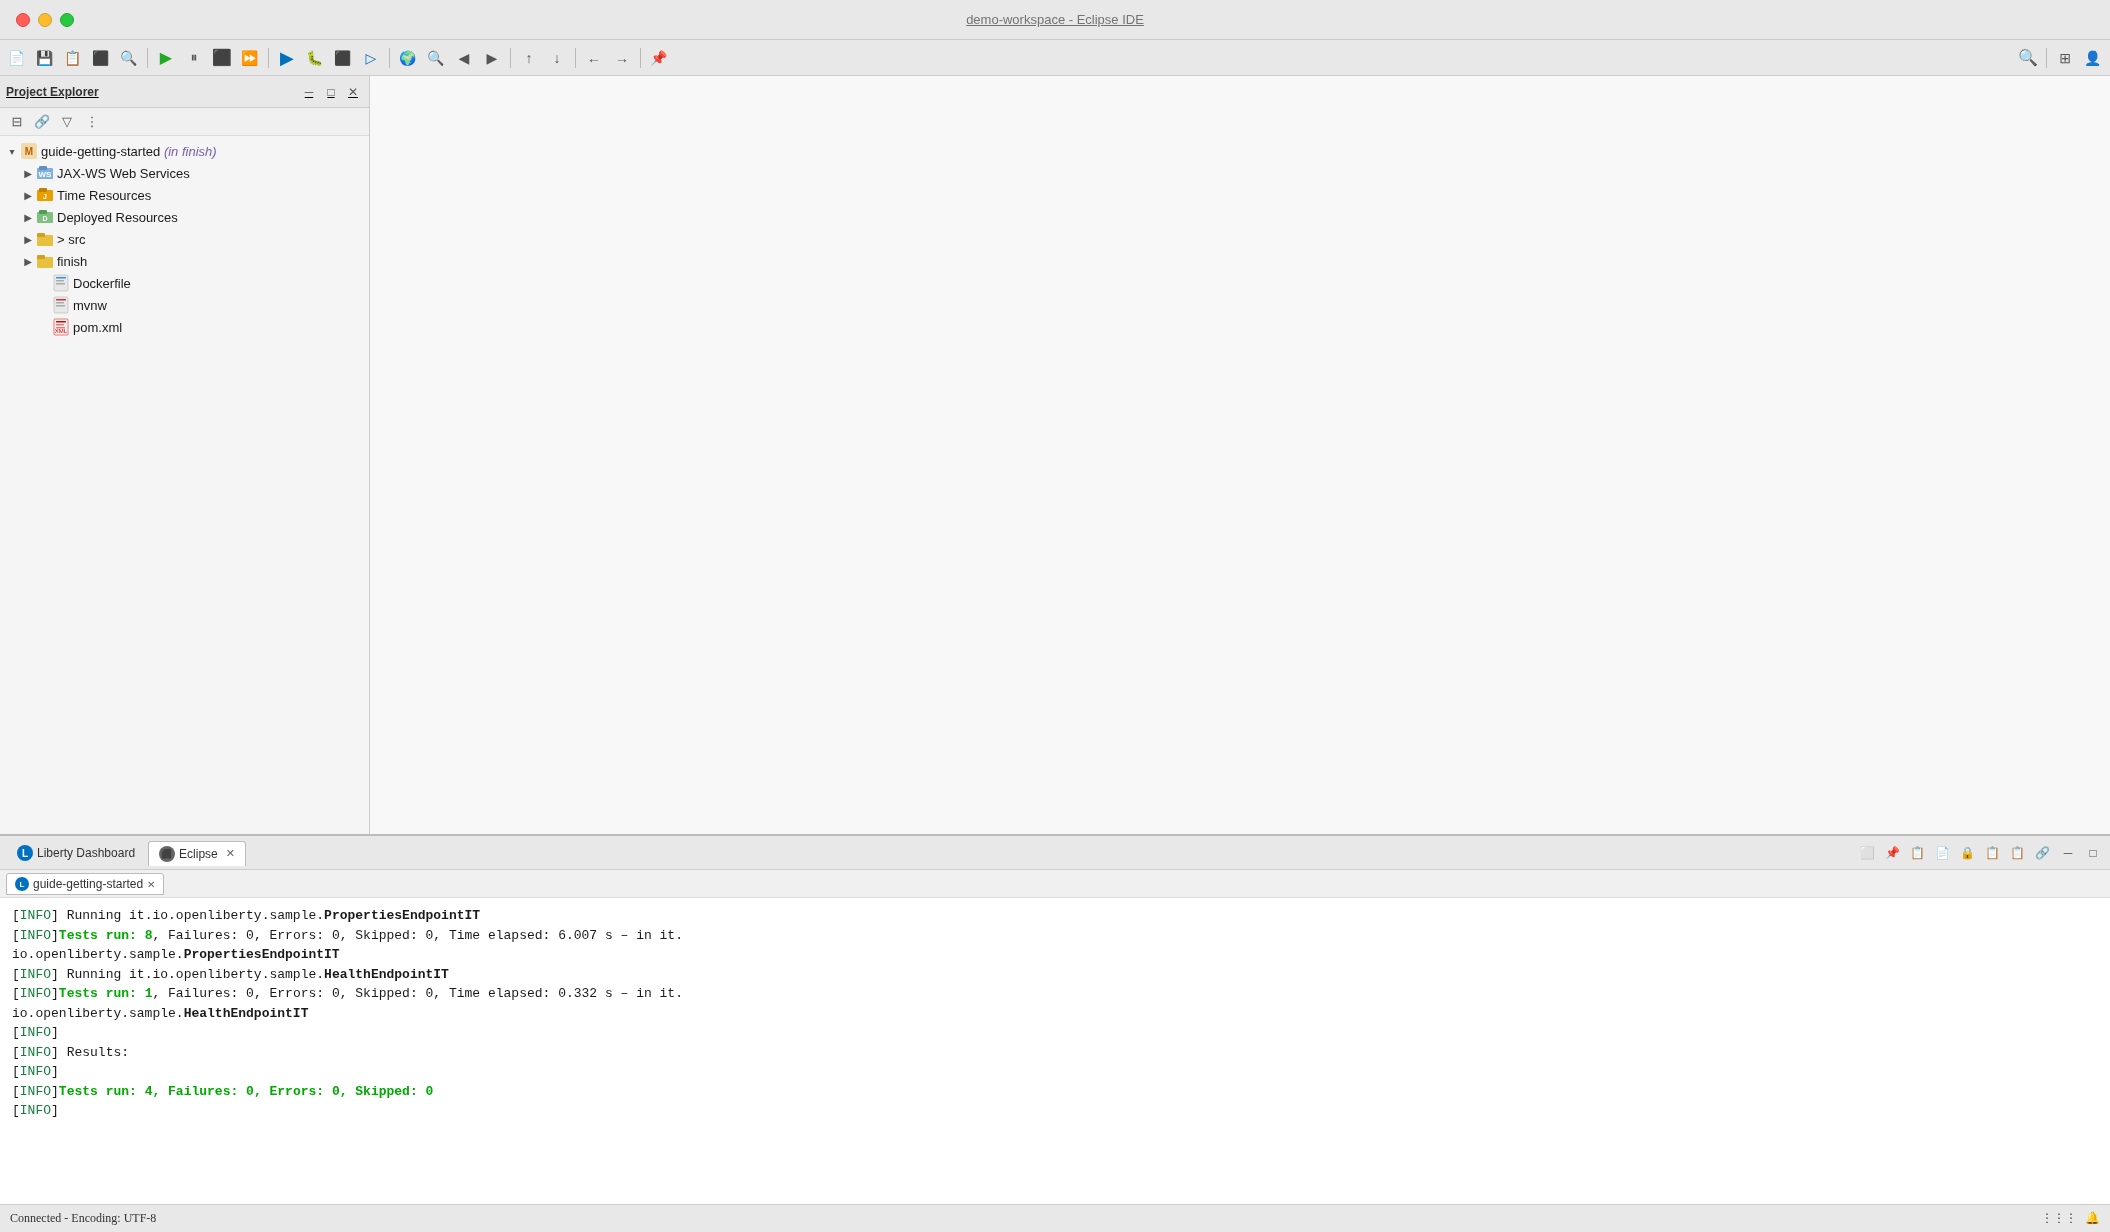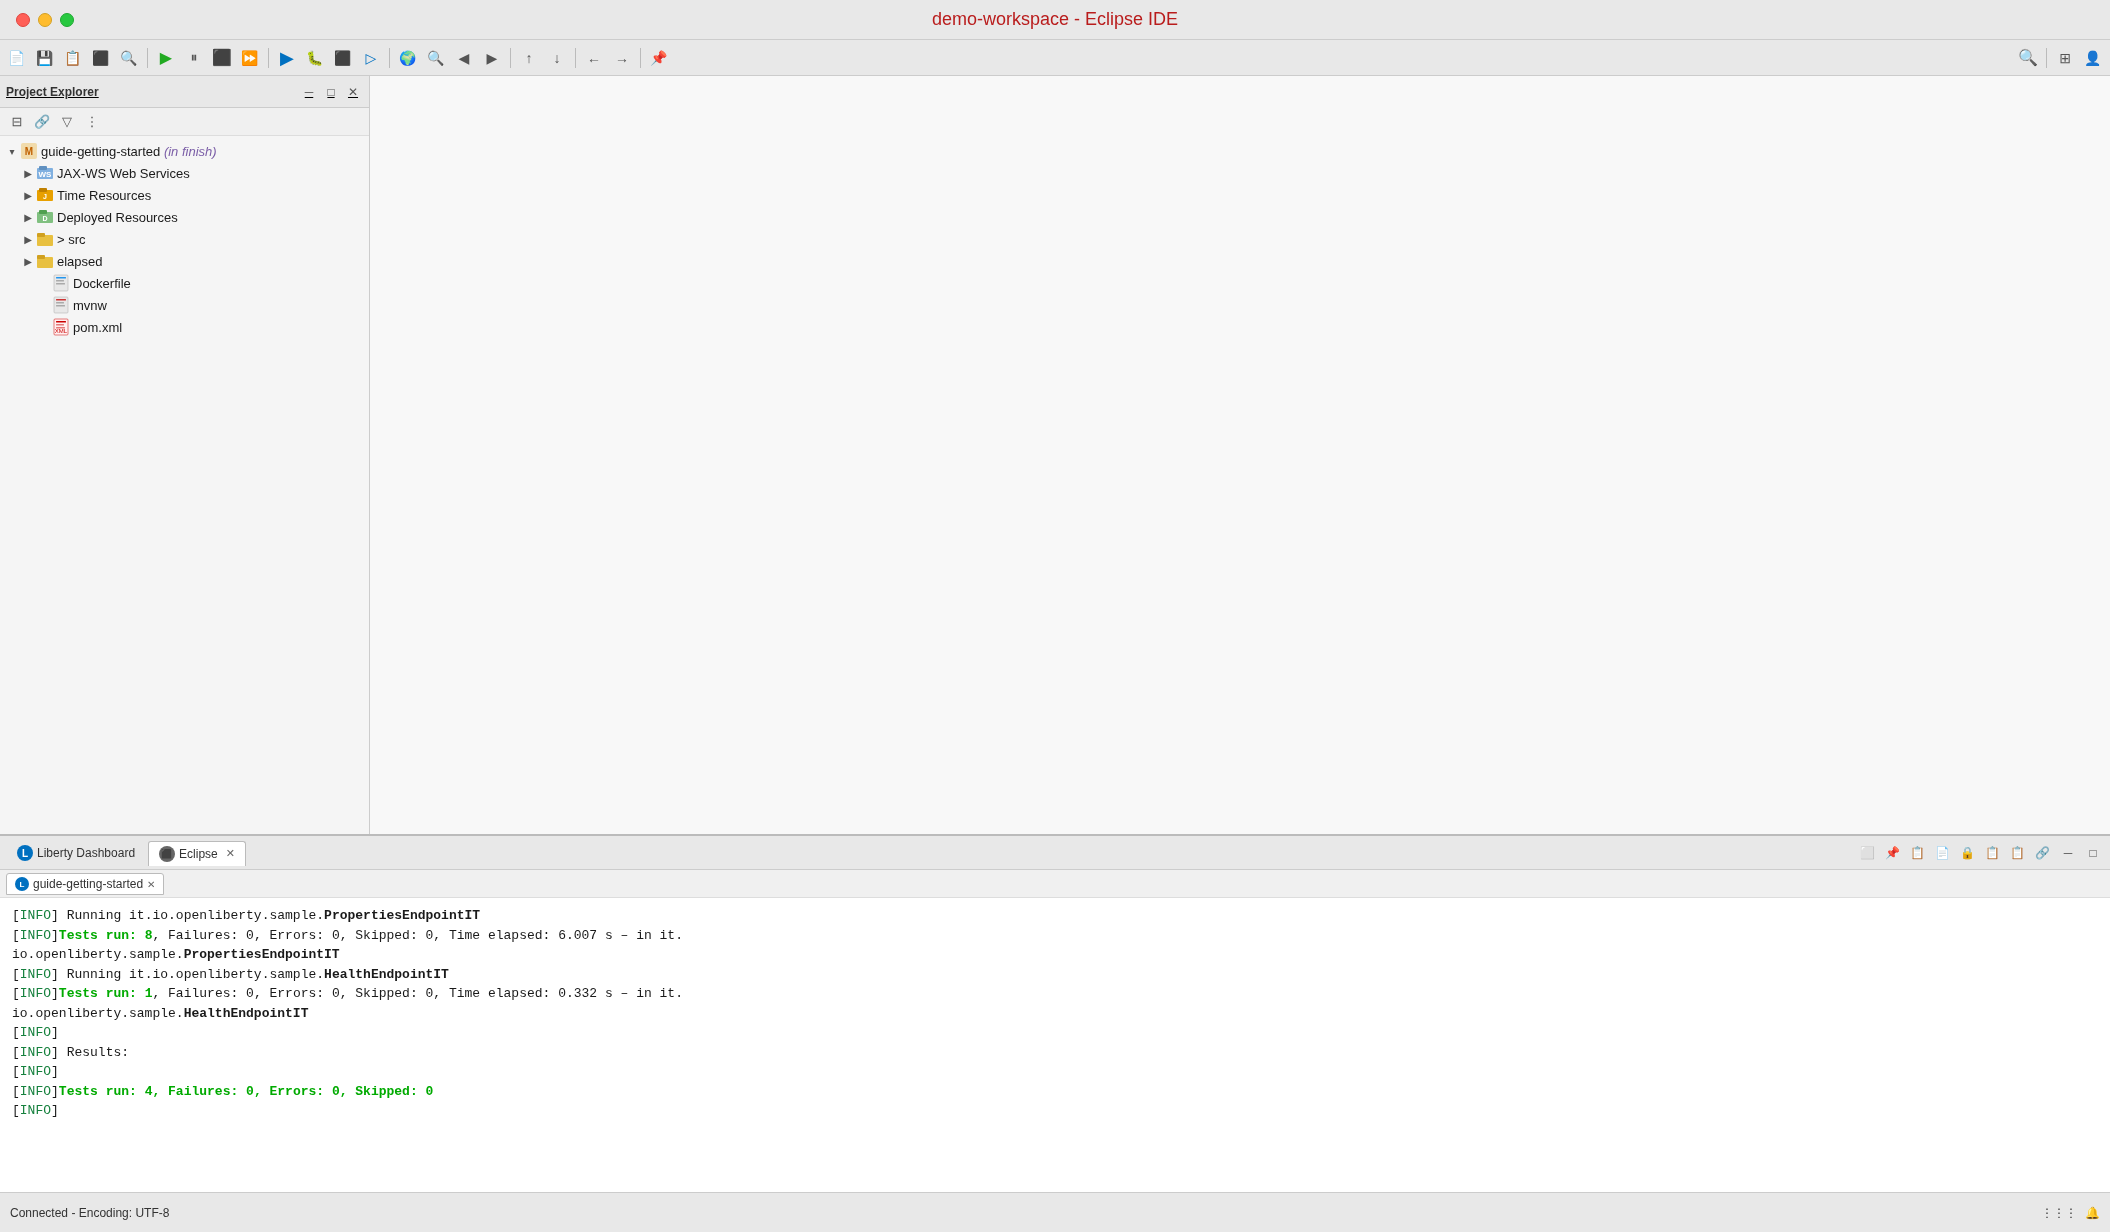--- a/index.html
+++ b/index.html
@@ -31,23 +31,24 @@
     }
     .traffic-light {
       width: 14px;
       height: 14px;
       border-radius: 50%;
     }
     .tl-close { background: #ff5f57; border: 1px solid #e0443e; }
     .tl-minimize { background: #febc2e; border: 1px solid #d4a123; }
     .tl-maximize { background: #28c840; border: 1px solid #1fa832; }
     .title-text {
-      font-size: 18px;
-      color: #b91c1c;
+      font-size: 13px;
+      color: #737373;
       font-weight: 500;
+      text-decoration: underline;
     }
 
     
     .toolbar {
       background: #e8e8e8;
       height: 36px;
       display: flex;
       align-items: center;
       padding: 0 4px;
       border-bottom: 1px solid #ccc;
@@ -302,28 +303,29 @@
     .term-green { color: #00aa00; font-weight: bold; }
     .term-black { color: #1a1a1a; }
     .term-bold { font-weight: bold; }
 
     
     .status-bar {
       position: absolute;
       bottom: 0;
       left: 0;
       right: 0;
-      height: 40px;
+      height: 28px;
       background: #e8e8e8;
       border-top: 1px solid #ccc;
       display: flex;
       align-items: center;
       padding: 0 10px;
       font-size: 12px;
       color: #333;
+      font-family: Liberation Serif, serif;
     }
     .status-right {
       margin-left: auto;
       display: flex;
       align-items: center;
       gap: 8px;
     }
 
     
     .liberty-icon {
@@ -478,21 +480,21 @@
       </div>
 
       <div class="tree-item tree-indent-1">
         <div class="tree-arrow">▶</div>
         <div class="tree-icon icon-folder">
           <svg width="18" height="18" viewBox="0 0 18 18">
             <rect x="1" y="5" width="16" height="11" rx="1" fill="#e8c040"></rect>
             <rect x="1" y="3" width="8" height="4" rx="1" fill="#d0a020"></rect>
           </svg>
         </div>
-        <span class="tree-label">elapsed</span>
+        <span class="tree-label">finish</span>
       </div>
 
       <div class="tree-item tree-indent-2">
         <div class="tree-arrow" style="visibility:hidden">▶</div>
         <div class="tree-icon">
           <svg width="18" height="18" viewBox="0 0 18 18">
             <rect x="2" y="1" width="14" height="16" rx="1" fill="#e8e8e8" stroke="#aaa" stroke-width="0.5"></rect>
             <rect x="4" y="3" width="10" height="1.5" rx="0.5" fill="#2496ed"></rect>
             <rect x="4" y="6" width="8" height="1.5" rx="0.5" fill="#aaa"></rect>
             <rect x="4" y="9" width="9" height="1.5" rx="0.5" fill="#aaa"></rect>

